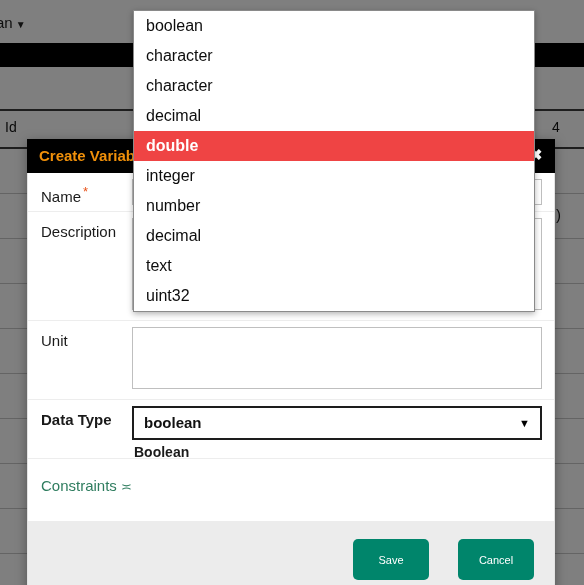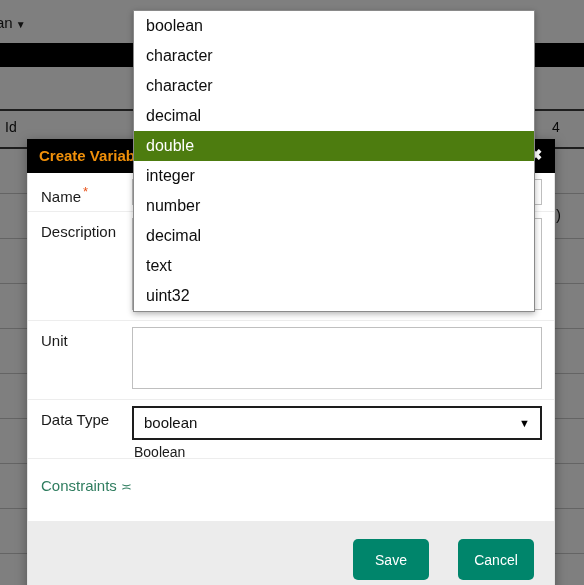--- a/index.html
+++ b/index.html
@@ -162,21 +162,21 @@
     margin-left: 2px;
   }
   .form-field {
     flex: 1 1 auto;
     padding: 6px 12px 6px 0;
     box-sizing: border-box;
   }
   .row-name { height: 37px; }
   .row-description { height: 108px; }
   .row-unit { height: 78px; }
-  .row-datatype { height: 58px; }
+  .row-datatype { height: 58px; font-weight: bold; }
   .row-constraints { height: 62px; }
 
   .txt-input {
     width: 100%;
     height: 26px;
     border: 1px solid #bfbfbf;
     background: #ffffff;
     box-sizing: border-box;
     font-family: "Liberation Sans", sans-serif;
     font-size: 14px;
@@ -258,21 +258,21 @@
   .btn {
     position: absolute;
     top: 18px;
     height: 41px;
     min-width: 76px;
     border: none;
     border-radius: 5px;
     background: #00856b;
     color: #ffffff;
     font-family: "Liberation Sans", sans-serif;
-    font-size: 14px;
+    font-size: 11px;
     cursor: pointer;
     padding: 0 16px;
   }
   #save-button   { right: 125px; }
   #cancel-button { right: 20px; margin-left: 48px; }
 
   
   #datatype-dropdown-list {
     position: absolute;
     left: 133px;
@@ -289,22 +289,23 @@
   .dd-option {
     height: 30px;
     line-height: 30px;
     padding-left: 12px;
     font-size: 16px;
     color: #0d0d0d;
     cursor: default;
     white-space: nowrap;
   }
   .dd-option.selected {
-    background: #4d7c0f;
+    background: #ef4444;
     color: #ffffff;
+    font-weight: bold;
   }
 </style>
 </head>
 <body>
 
 <div id="background-page">
 
   <div class="bg-navbar">
     <div class="bg-nav-item">
       <span>an</span><span class="bg-nav-caret">▼</span>

